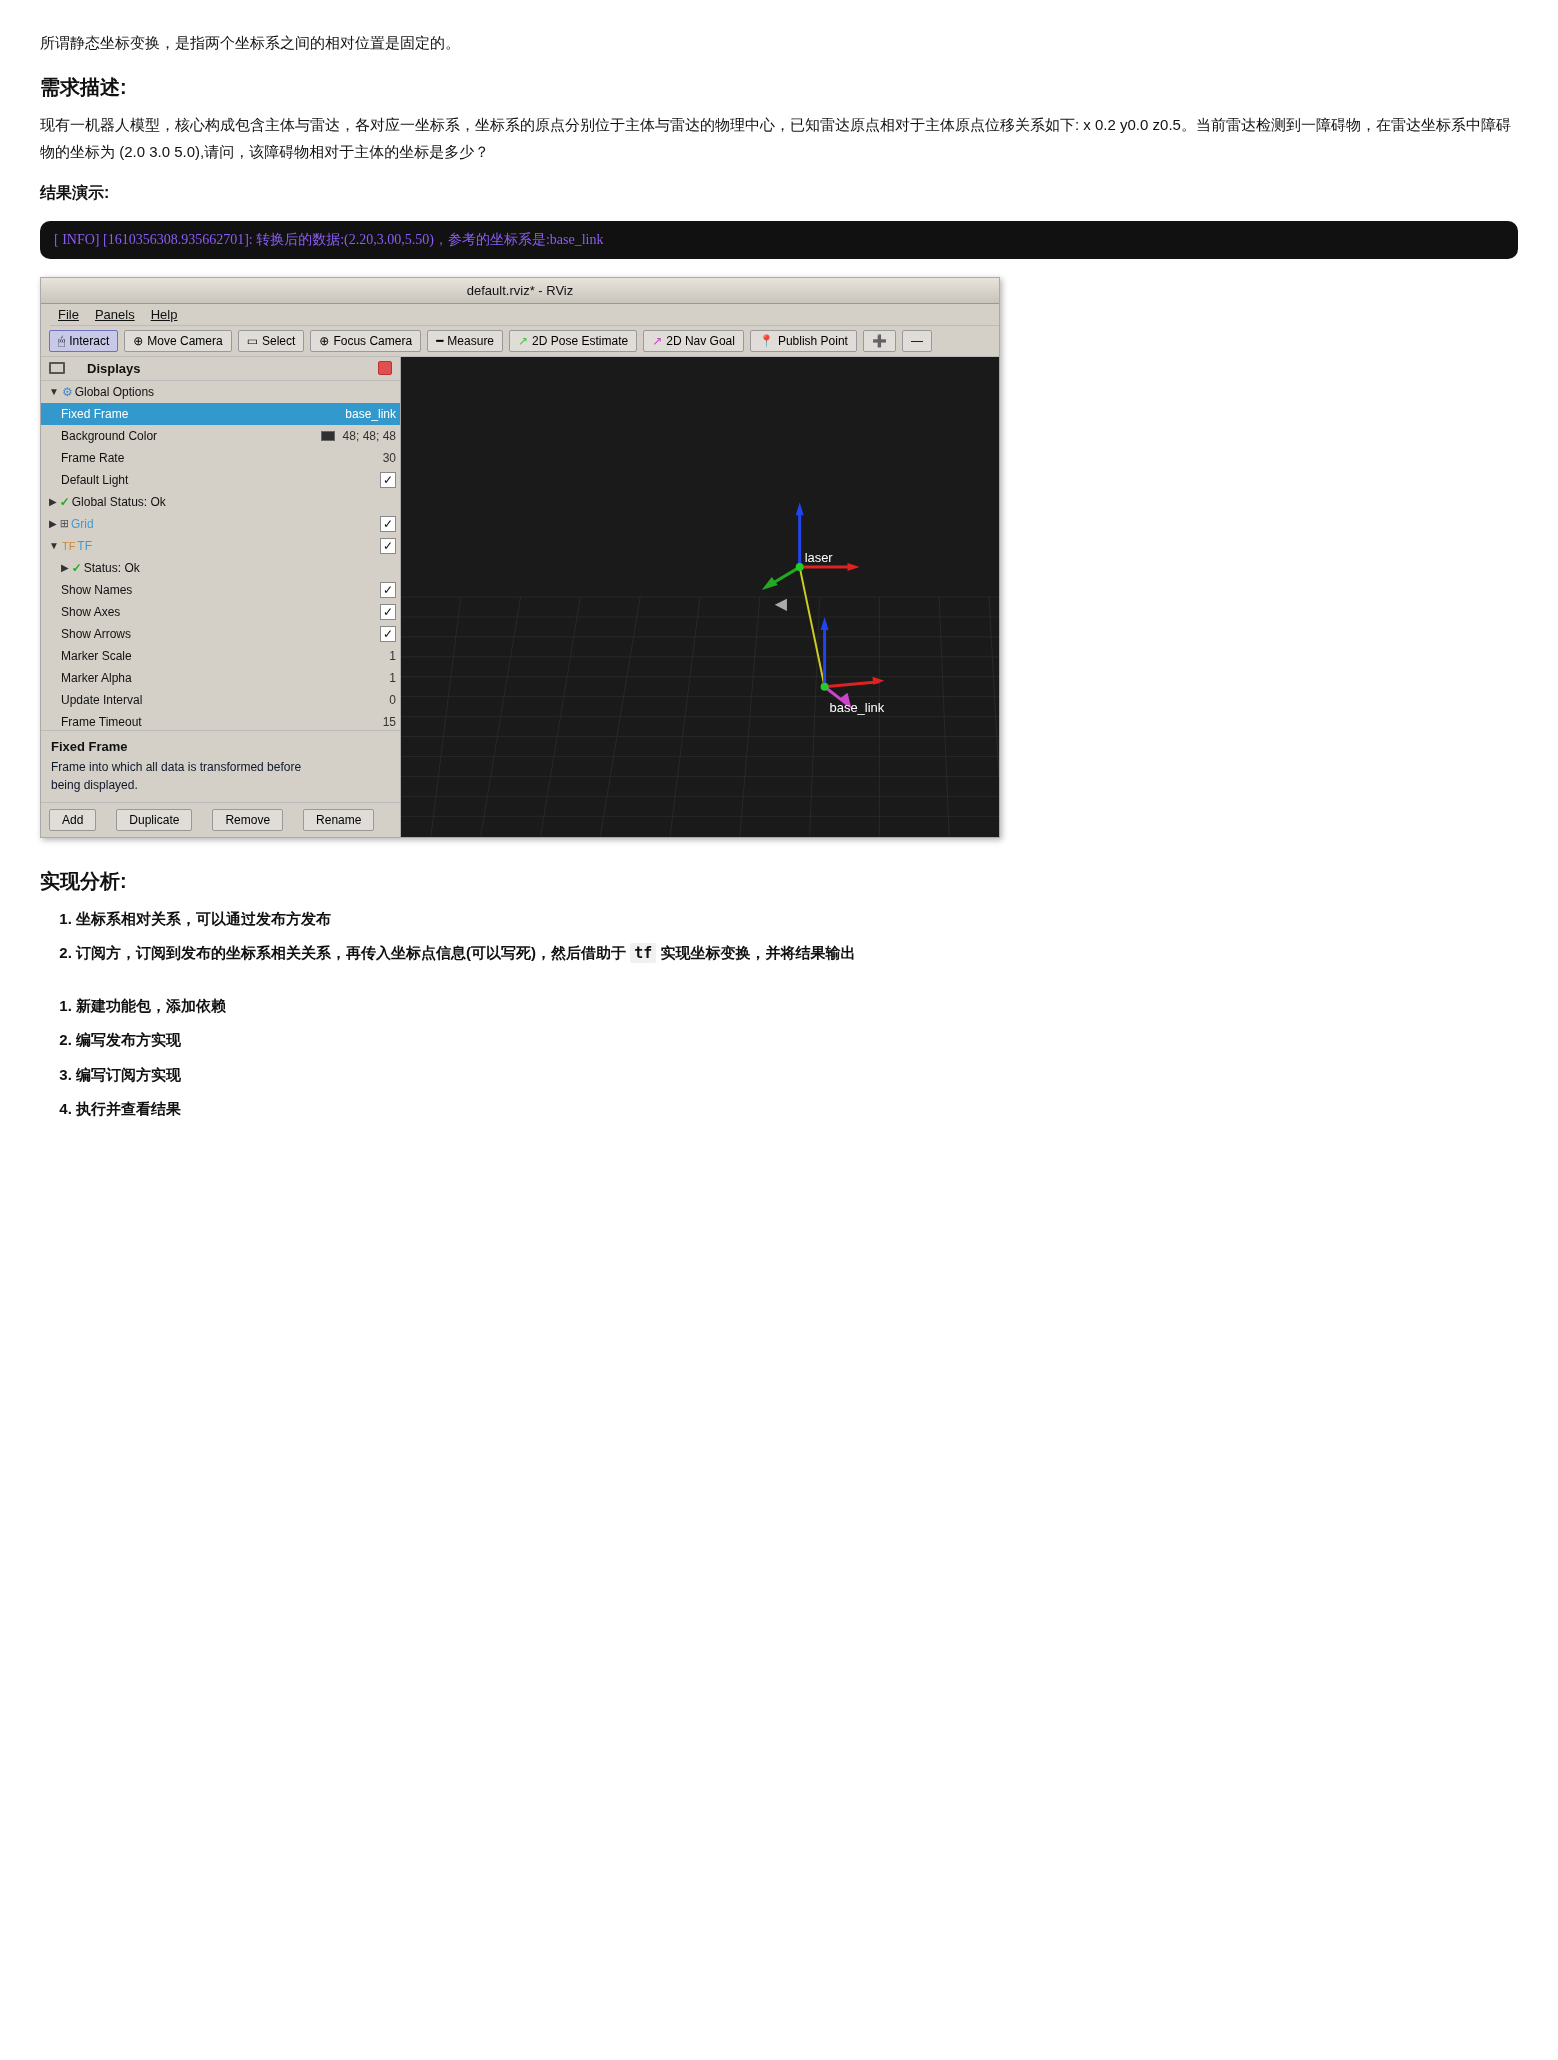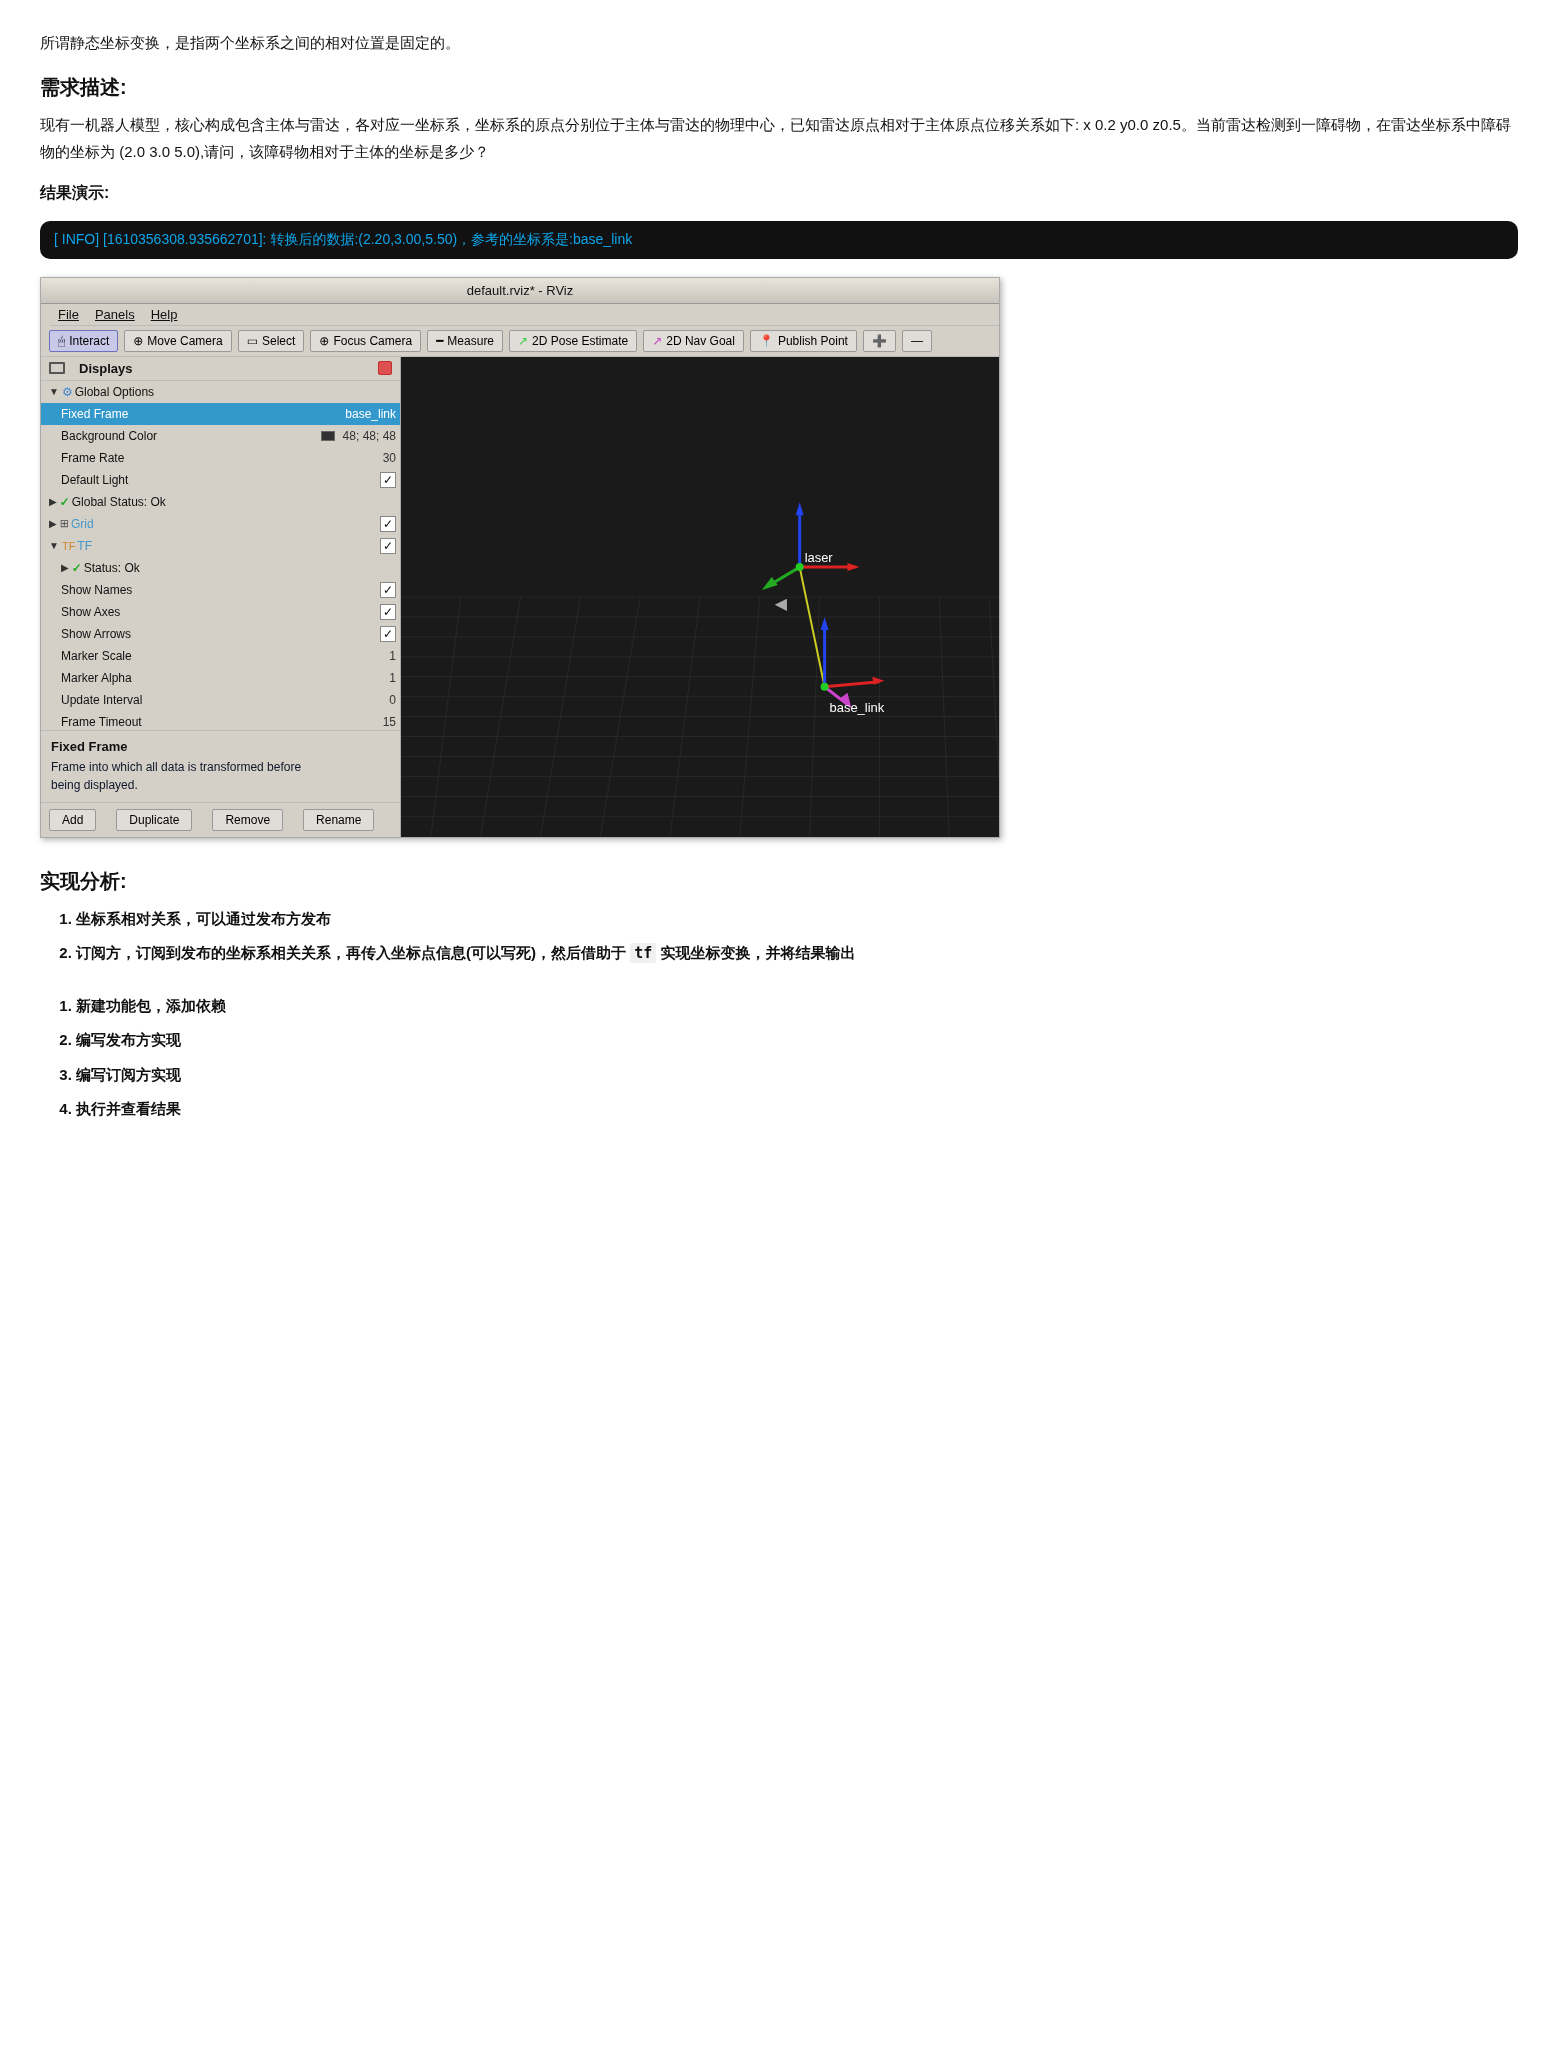--- a/index.html
+++ b/index.html
@@ -31,22 +31,22 @@
     }
 
     .result-title {
       font-size: 16px;
       font-weight: bold;
       margin-bottom: 17px;
     }
 
     .console-block {
       background: #111;
-      color: #0ea5e9;
-      font-family: Liberation Sans, sans-serif;
+      color: #8b5cf6;
+      font-family: Liberation Serif, serif;
       font-size: 14px;
       padding: 10px 14px;
       margin-bottom: 18px;
       border-radius: 10px;
     }
 
     
     .rviz-window {
       border: 1px solid #aaa;
       background: #d4d0c8;
@@ -130,21 +130,21 @@
       font-size: 13px;
       border-bottom: 1px solid #bbb;
       display: flex;
       align-items: center;
       justify-content: space-between;
     }
 
     .displays-header-left {
       display: flex;
       align-items: center;
-      gap: 14px;
+      gap: 22px;
     }
 
     .monitor-icon {
       width: 16px;
       height: 12px;
       border: 2px solid #555;
       border-radius: 1px;
       display: inline-block;
     }
 

